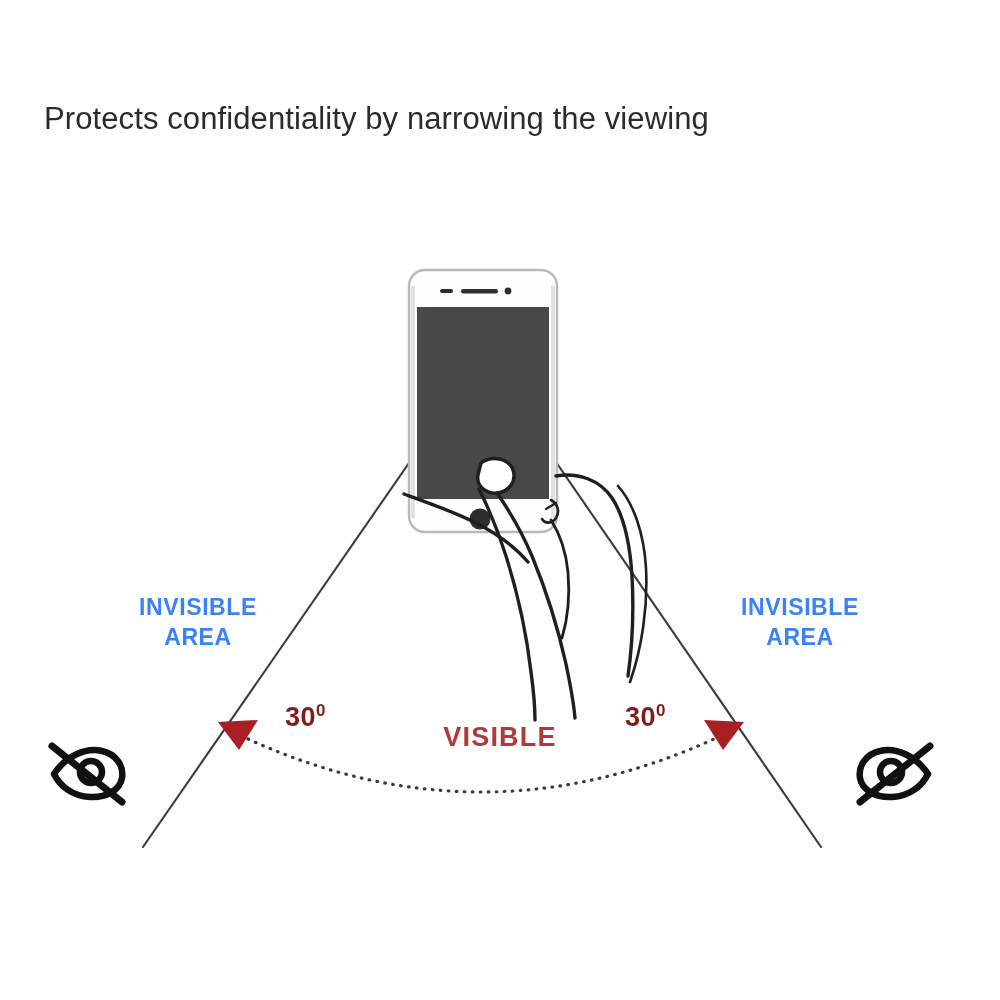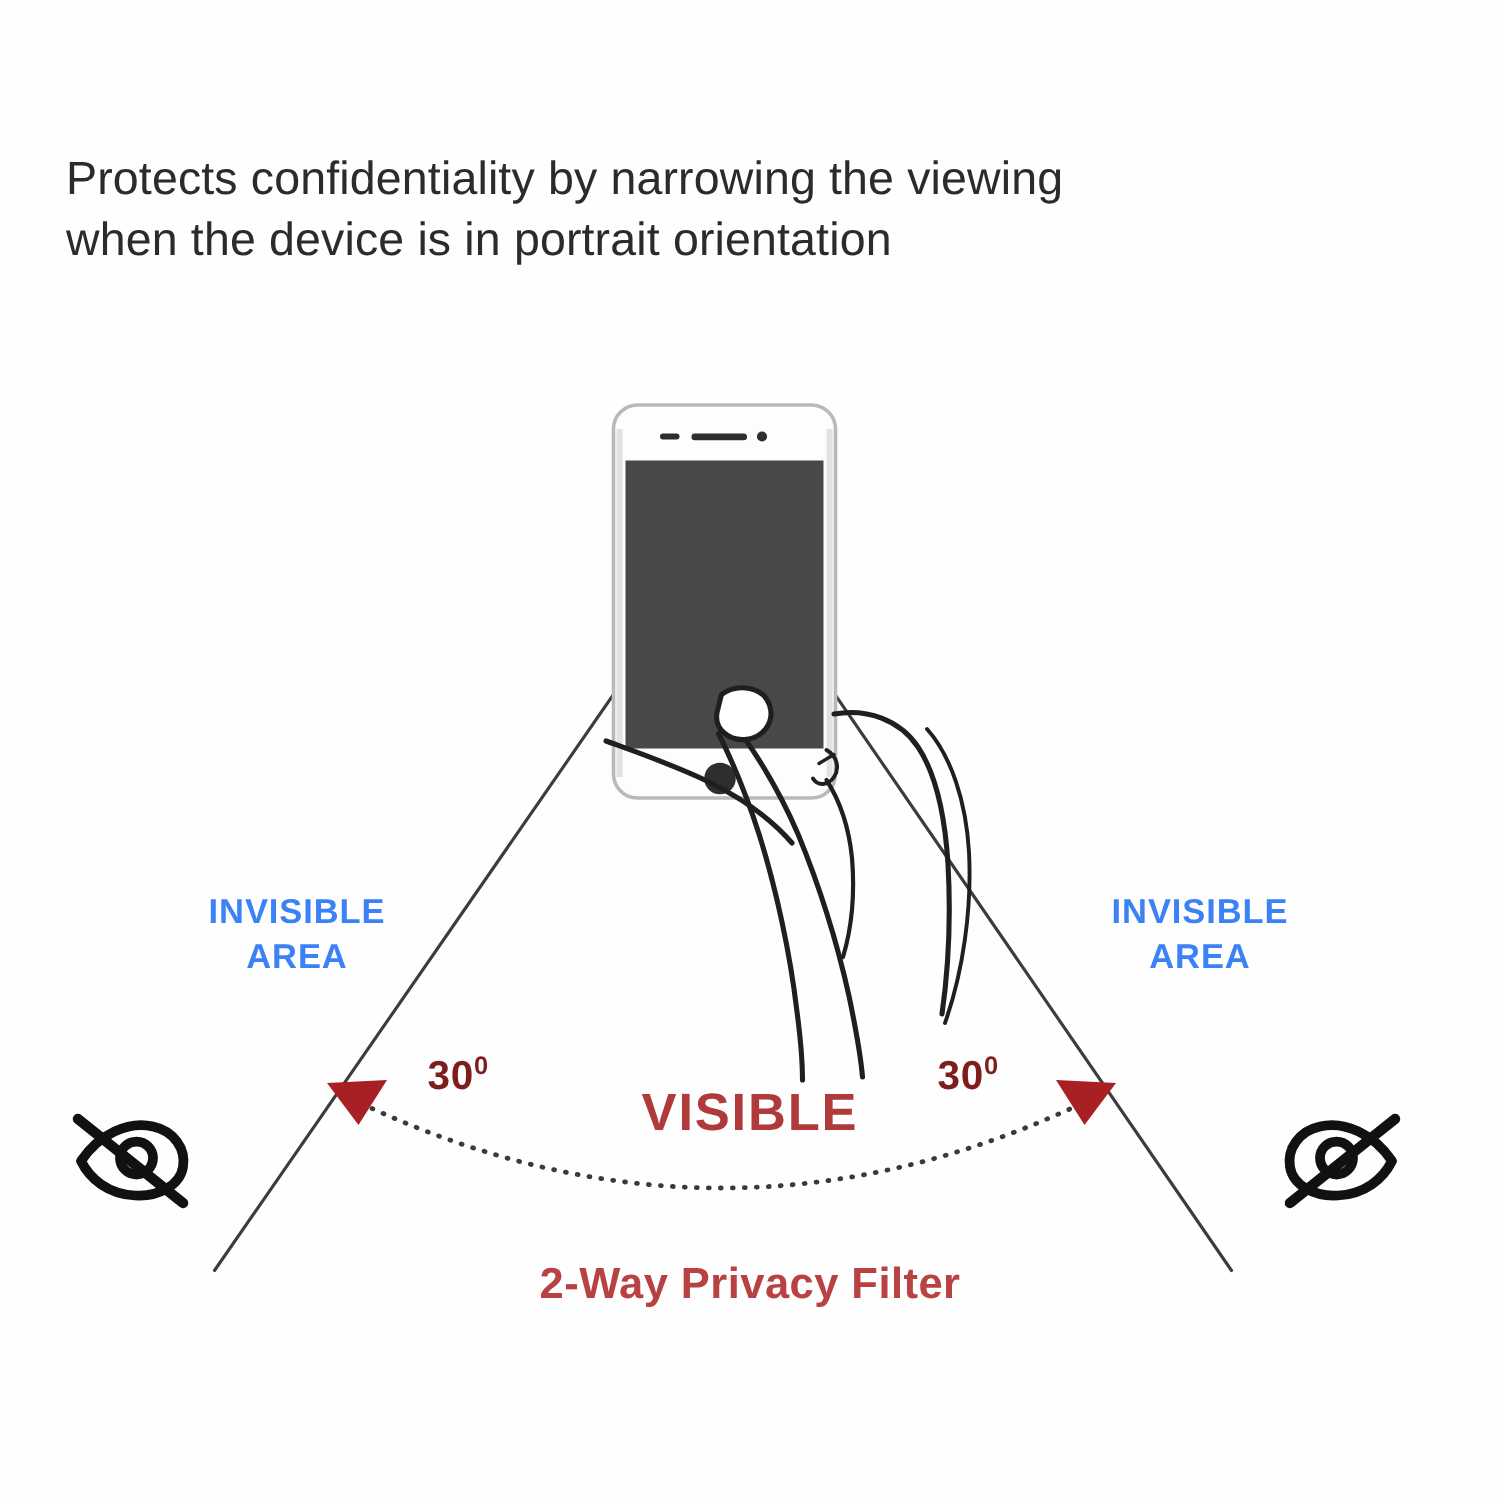--- a/index.html
+++ b/index.html
@@ -62,21 +62,21 @@
     font-size: 17px;
     vertical-align: super;
     line-height: 0;
   }
   #visible-label {
     position: absolute;
     left: 0;
     top: 722px;
     width: 1000px;
     text-align: center;
-    font-size: 35px;
+    font-size: 27px;
     font-weight: bold;
     color: #b03a3a;
     letter-spacing: 1.2px;
   }
   #filter-caption {
     position: absolute;
     left: 0;
     top: 840px;
     width: 1000px;
     text-align: center;
@@ -178,34 +178,32 @@
         <ellipse cx="3" cy="0" rx="11" ry="11" fill="#ffffff" stroke="none"></ellipse>
         <circle cx="3" cy="0" r="11"></circle>
       </g>
       <line x1="-36" y1="-26" x2="34" y2="30" stroke="#111111" stroke-width="7" stroke-linecap="round"></line>
     </g>
 
   </svg>
 
   <div class="headline">
     <div>Protects confidentiality by narrowing the viewing</div>
-    <div>when the device is in portrait orientation</div>
   </div>
 
   <div class="invisible-label" id="invisible-left">
     <div>INVISIBLE</div>
     <div>AREA</div>
   </div>
 
   <div class="invisible-label" id="invisible-right">
     <div>INVISIBLE</div>
     <div>AREA</div>
   </div>
 
   <div class="angle-label" id="angle-left"><span>30</span><sup>0</sup></div>
 
   <div class="angle-label" id="angle-right"><span>30</span><sup>0</sup></div>
 
   <div id="visible-label">VISIBLE</div>
 
-  <div id="filter-caption">2-Way Privacy Filter</div>
 
 </div>
 
 </body></html>

